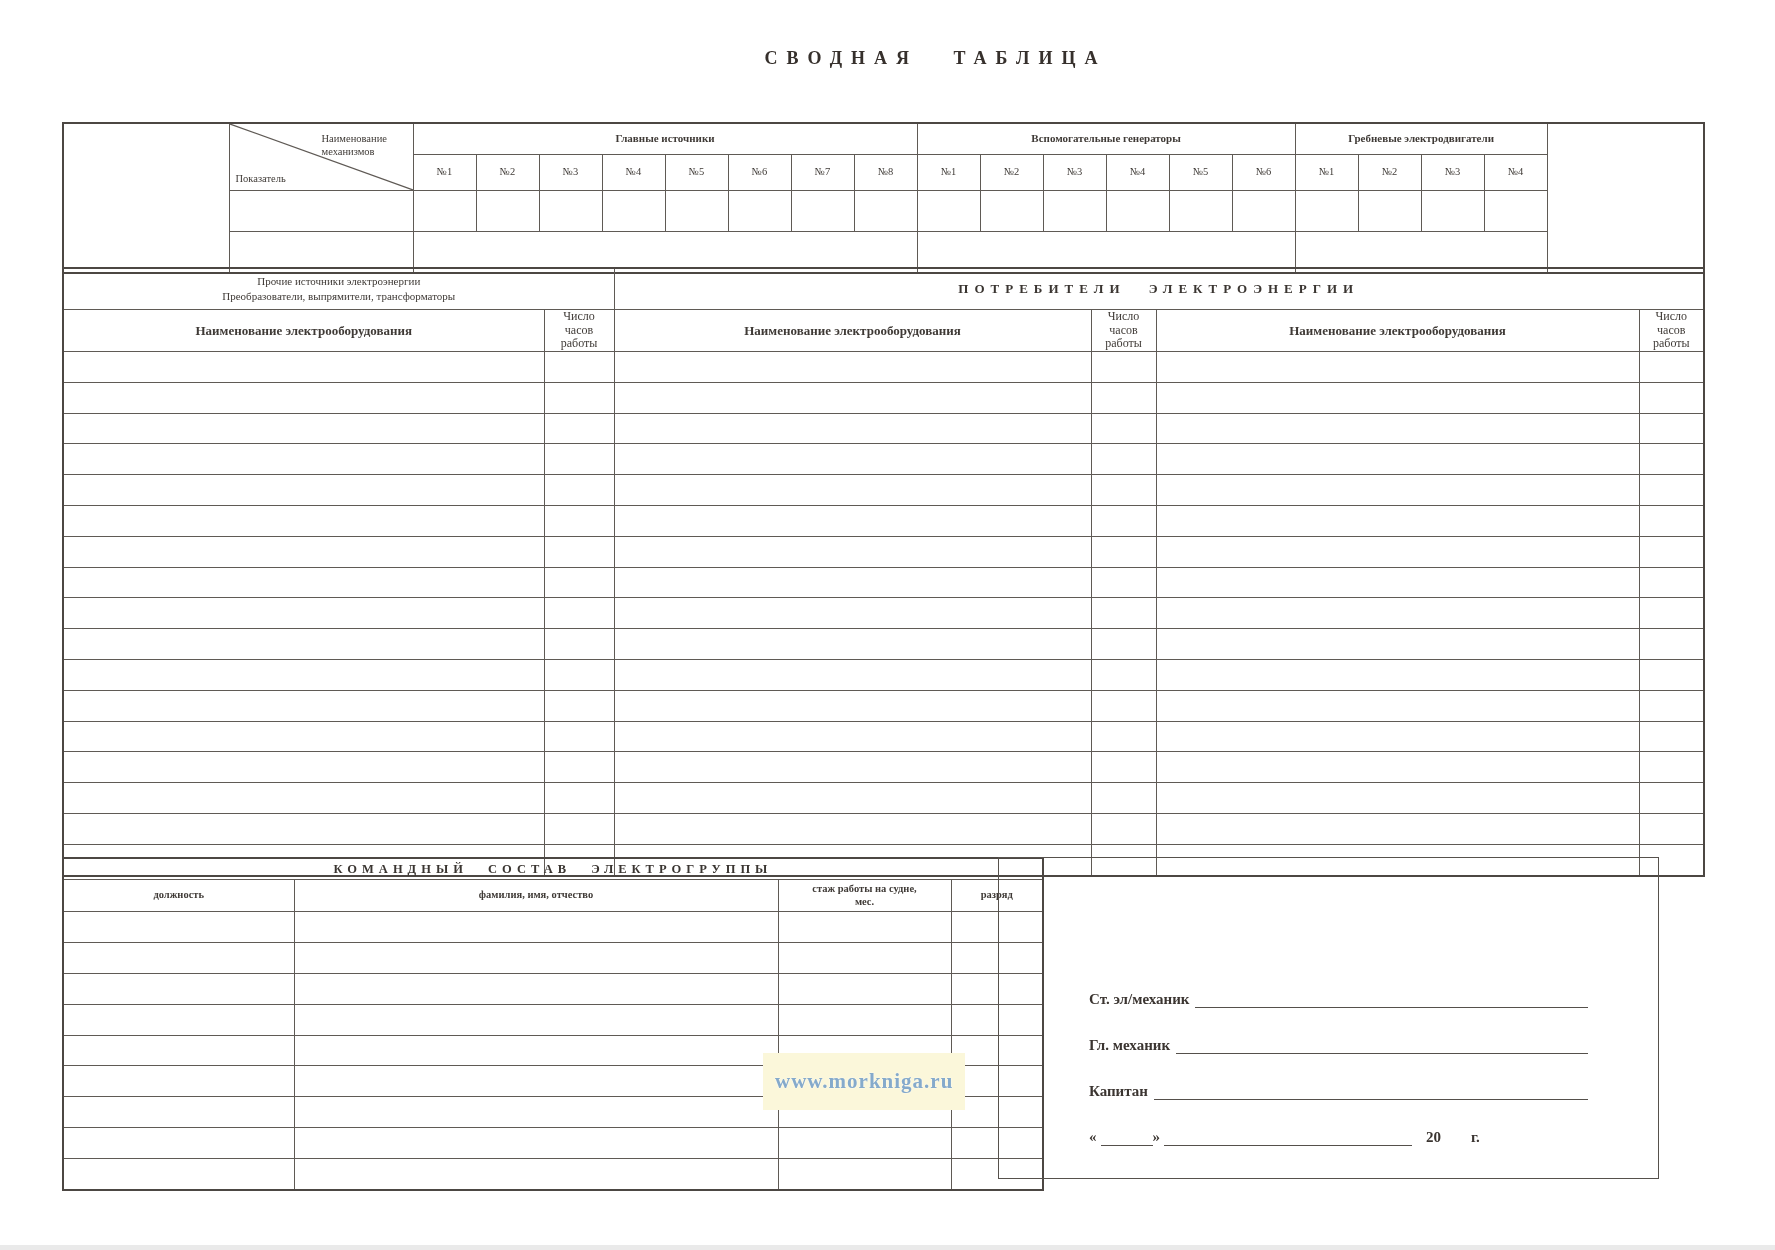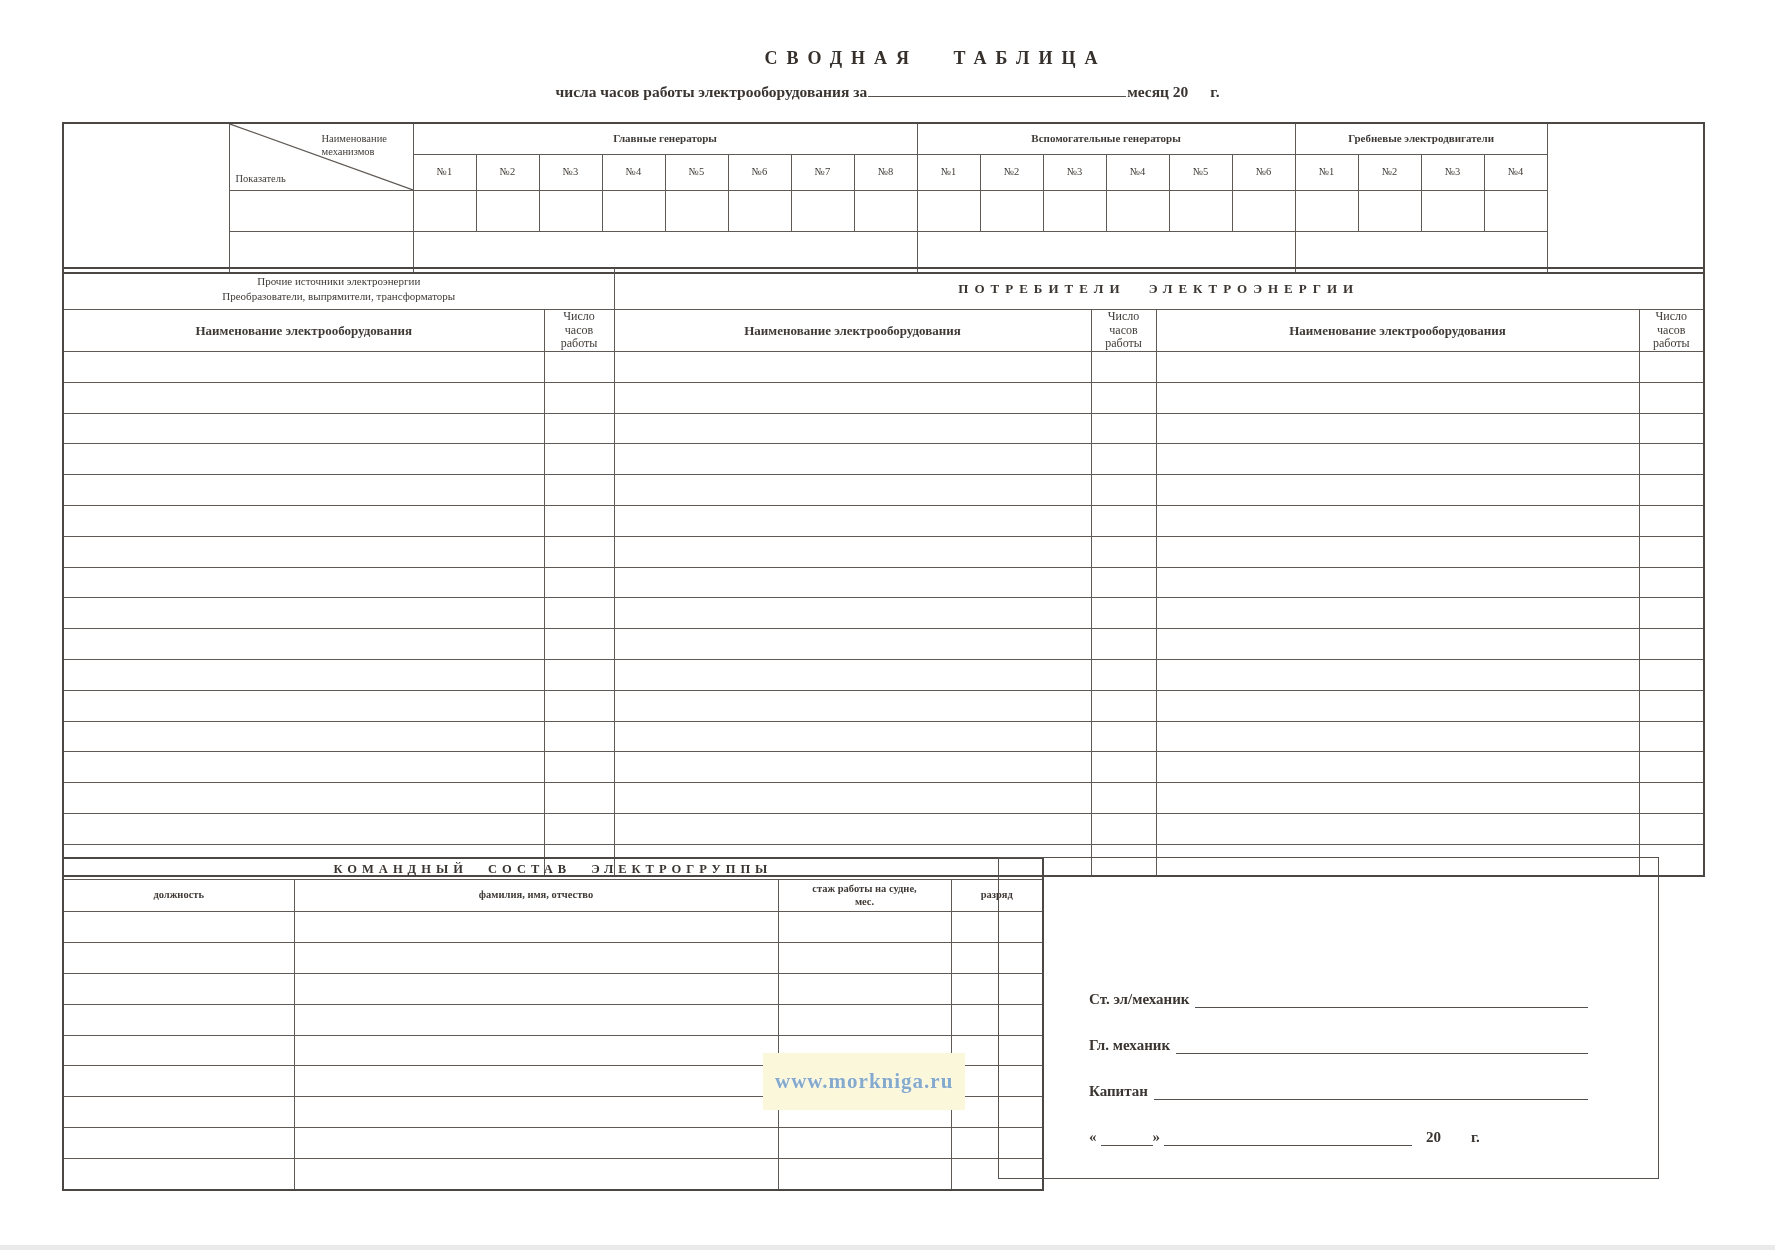--- a/index.html
+++ b/index.html
@@ -73,44 +73,41 @@
 
   .edge-bottom{position:absolute;left:0;bottom:0;width:100%;height:5px;background:#d9d9d9;opacity:.55;}
 </style>
 </head>
 <body>
 
 <div class="page">
 
   <div class="title">СВОДНАЯ ТАБЛИЦА</div>
 
-  <div class="subtitle">
-    <span>числа часов работы электрооборудования за</span><span class="blank-line"></span><span>месяц 20</span><span class="gap-sm"></span><span>г.</span>
-  </div>
 
   <table class="t-top outer">
     <colgroup>
       <col style="width:166px">
         <col style="width:184px">
       <col span="8" style="width:63px">
       <col span="6" style="width:63px">
       <col span="4" style="width:63px">
       <col style="width:157px">
     </colgroup>
     <tbody>
         <tr class="h30">
       <td rowspan="4"></td>
       <td rowspan="2" class="corner-cell">
         <svg viewBox="0 0 100 100" preserveAspectRatio="none">
           <line x1="0" y1="0" x2="100" y2="100" stroke="#5f5a55" stroke-width="1.2" vector-effect="non-scaling-stroke"></line>
         </svg>
         <span class="corner-top">Наименование механизмов</span>
         <span class="corner-bottom">Показатель</span>
       </td>
-      <td colspan="8" class="grp">Главные генераторы</td>
+      <td colspan="8" class="grp">Главные источники</td>
       <td colspan="6" class="grp">Вспомогательные генераторы</td>
       <td colspan="4" class="grp">Гребневые электродвигатели</td>
       <td rowspan="4"></td>
     </tr>
     <tr class="h35">
       <td class="num">№1</td>
       <td class="num">№2</td>
       <td class="num">№3</td>
       <td class="num">№4</td>
       <td class="num">№5</td>

